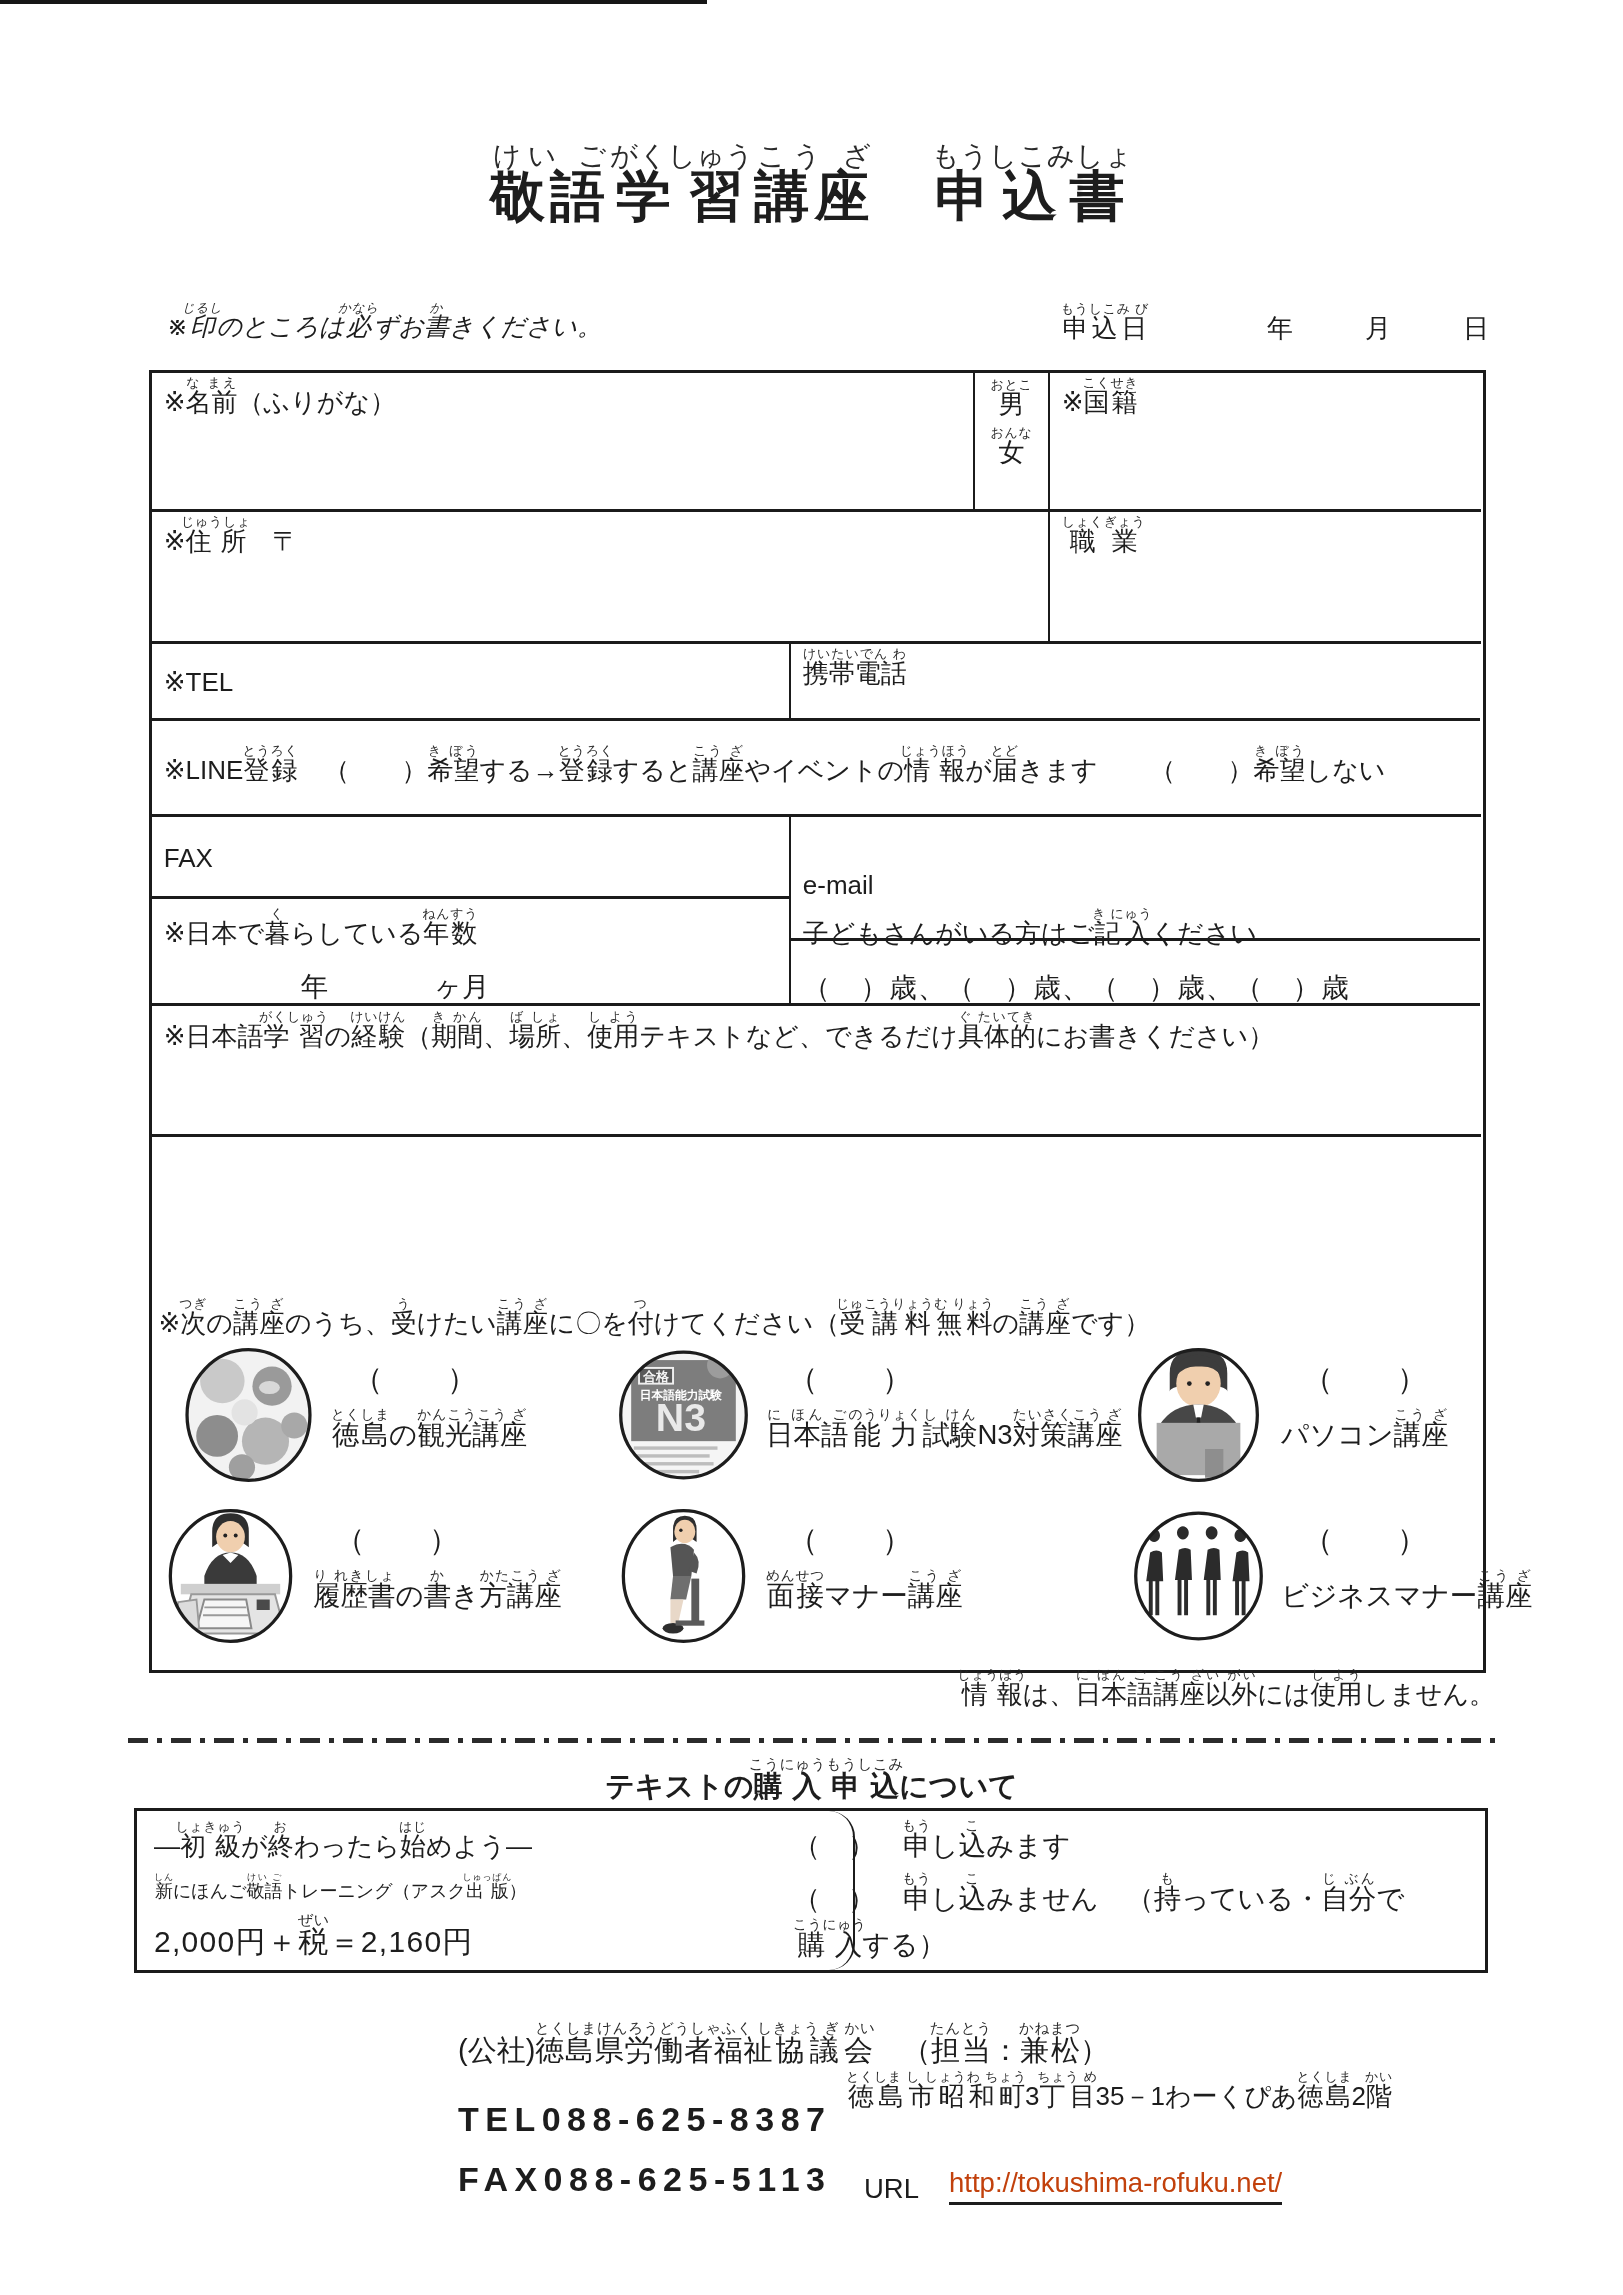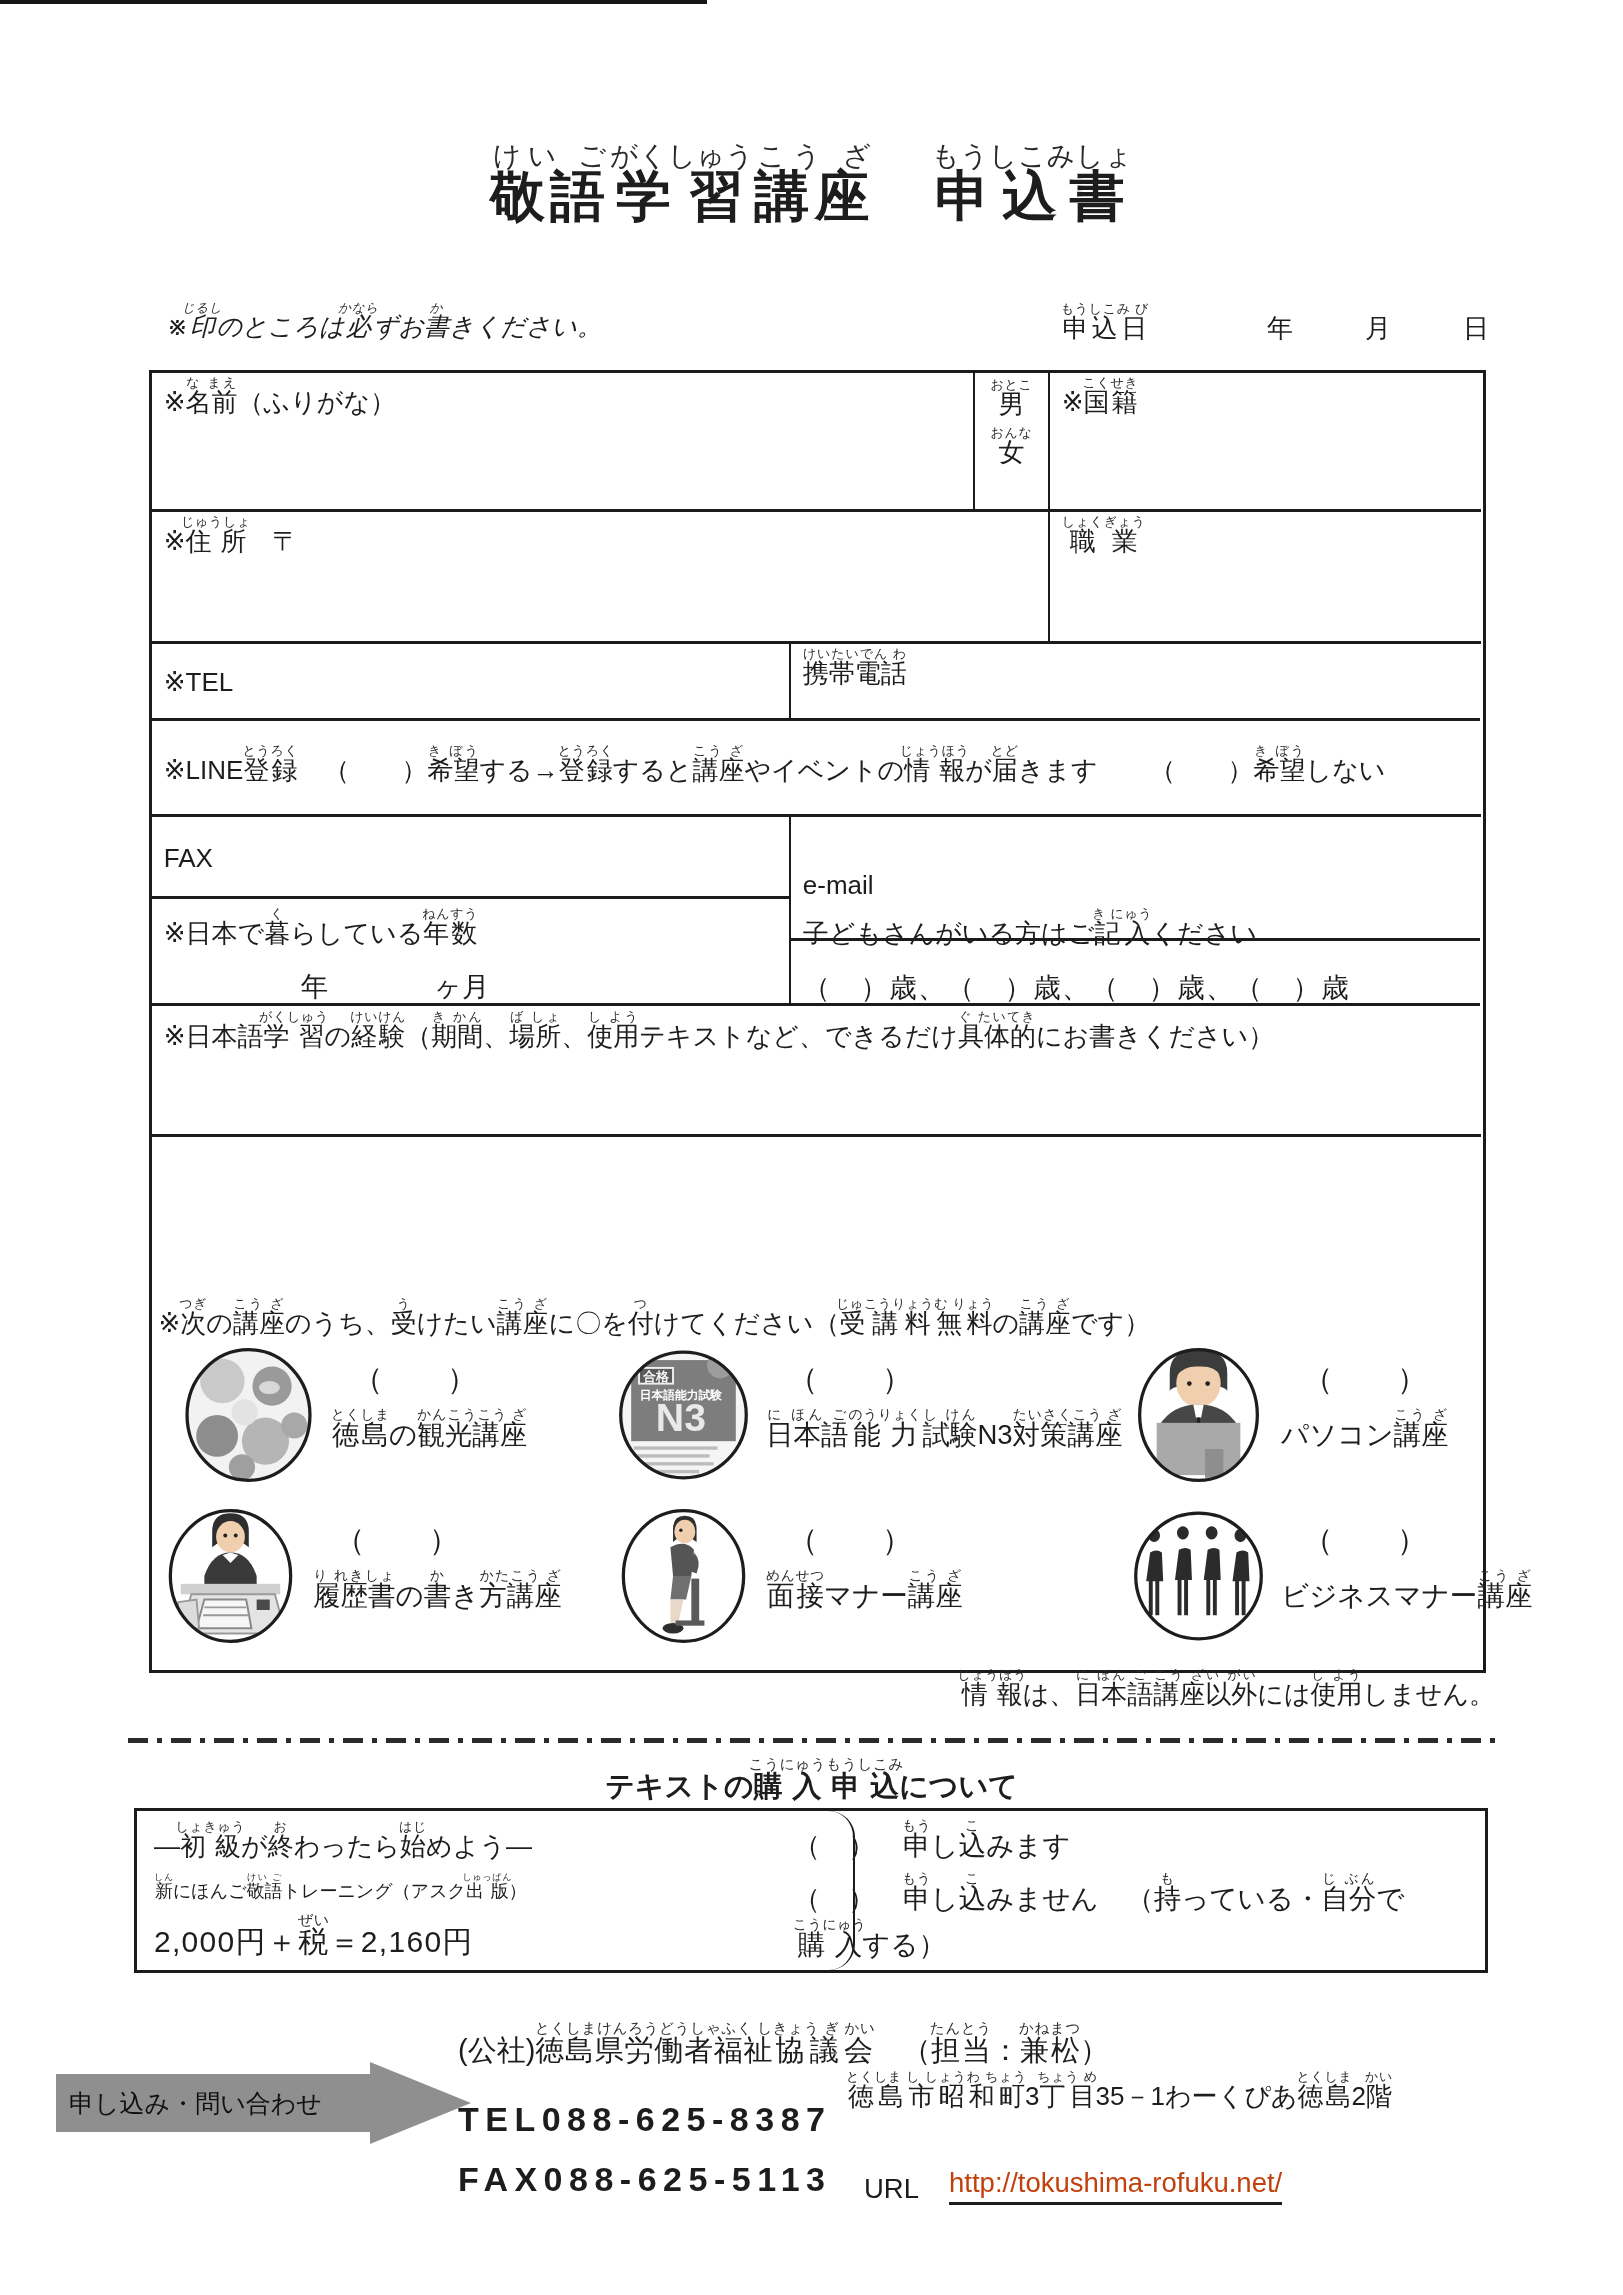--- a/index.html
+++ b/index.html
@@ -352,24 +352,20 @@
       <div class="tb-line1">―<ruby>初級<rt>しょきゅう</rt></ruby>が<ruby>終<rt>お</rt></ruby>わったら<ruby>始<rt>はじ</rt></ruby>めよう―</div>
       <div class="tb-line2"><ruby>新<rt>しん</rt></ruby>にほんご<ruby>敬語<rt>けい ご</rt></ruby>トレーニング（アスク<ruby>出版<rt>しゅっぱん</rt></ruby>）</div>
       <div class="tb-price">2,000円＋<ruby>税<rt>ぜい</rt></ruby>＝2,160円</div>
     </div>
     <div class="tb-right">
       <div class="tb-opt1">（　）　<ruby>申<rt>もう</rt></ruby>し<ruby>込<rt>こ</rt></ruby>みます</div>
       <div class="tb-opt2">（　）　<ruby>申<rt>もう</rt></ruby>し<ruby>込<rt>こ</rt></ruby>みません　（<ruby>持<rt>も</rt></ruby>っている・<ruby>自分<rt>じ ぶん</rt></ruby>で<ruby>購入<rt>こうにゅう</rt></ruby>する）</div>
     </div>
   </div>
 
-  <div class="abs f-arrow">
-    <div class="f-arrow-body">申し込み・問い合わせ</div>
-    <div class="f-arrow-head"></div>
-  </div>
 
   <div class="abs f-org">(公社)<ruby>徳島県労働者福祉<rt>とくしまけんろうどうしゃふく し</rt></ruby><ruby>協議会<rt>きょう ぎ かい</rt></ruby>　（<ruby>担当<rt>たんとう</rt></ruby>：<ruby>兼松<rt>かねまつ</rt></ruby>）</div>
 
   <div class="abs f-tel">TEL088-625-8387</div>
 
   <div class="abs f-addr"><ruby>徳島市昭和町<rt>とくしま し しょうわ ちょう</rt></ruby>3<ruby>丁目<rt>ちょう め</rt></ruby>35－1わーくぴあ<ruby>徳島<rt>とくしま</rt></ruby>2<ruby>階<rt>かい</rt></ruby></div>
 
   <div class="abs f-fax">FAX088-625-5113</div>
 
   <div class="abs f-url">

